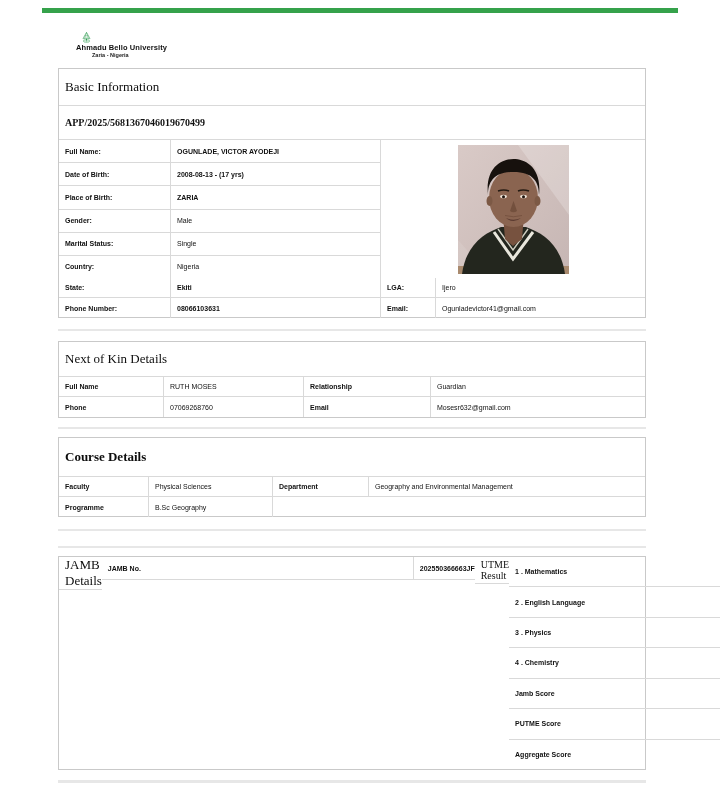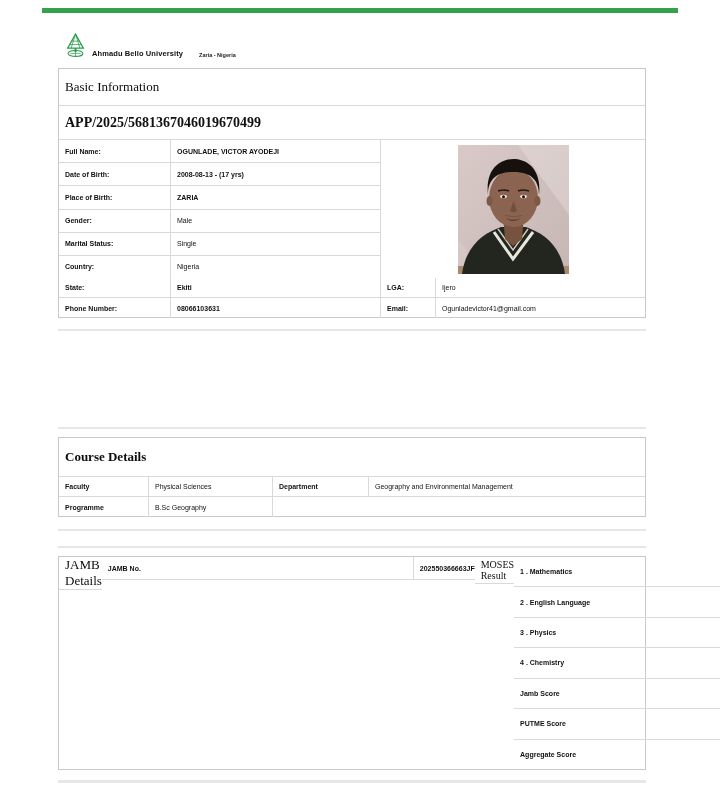--- a/index.html
+++ b/index.html
@@ -10,21 +10,21 @@
     --txt:#111;
   }
   *{box-sizing:border-box;margin:0;padding:0;}
   html,body{background:#fff;}
   body{font-family:"Liberation Sans","DejaVu Sans",sans-serif;color:var(--txt);}
   .page{position:relative;width:720px;height:789px;background:#fff;overflow:hidden;}
 
   .topbar{position:absolute;left:42px;top:8px;width:636px;height:5px;background:var(--green);}
   .botbar{position:absolute;left:58px;top:780px;width:588px;height:3px;background:var(--divider);}
 
-  .brand{position:absolute;left:65px;top:32px;height:26px;display:flex;align-items:flex-end;}
+  .brand{position:absolute;left:76px;top:32px;height:26px;display:flex;align-items:flex-start;flex-direction:column;}
   .brand .logo{width:21px;height:25px;margin-right:6px;}
   .brand .uni{font-size:7.5px;font-weight:700;letter-spacing:.1px;}
   .brand .loc{font-size:5.5px;font-weight:700;margin-left:16px;color:#222;}
 
   .box{position:absolute;left:58px;width:588px;border:1px solid var(--bdbox);background:#fff;}
   .box-title{font-family:"Liberation Serif","DejaVu Serif",serif;font-size:13px;color:#0d0d0d;
              display:flex;align-items:center;padding-left:6px;border-bottom:1px solid var(--bd);}
   .serif{font-family:"Liberation Serif","DejaVu Serif",serif;}
 
   .r{display:flex;border-bottom:1px solid var(--bd);}
@@ -33,21 +33,21 @@
      font-size:7px;overflow:hidden;white-space:nowrap;}
   .c.last{border-right:none;}
   .lb{font-weight:700;}
   .vb{font-weight:700;}
   .vn{font-weight:400;}
 
   
   #box-basic{top:68px;height:250px;text-align:right;}
   #box-basic .box-title{height:37px;}
   .app-row{height:34px;display:flex;align-items:center;padding-left:6px;
-           font-size:14px;font-weight:700;border-bottom:1px solid var(--bd);}
+           font-size:10px;font-weight:700;border-bottom:1px solid var(--bd);}
   .bi-main{display:flex;height:138px;}
   .bi-left{width:322px;border-right:1px solid var(--bd);display:flex;flex-direction:column;}
   .bi-left .r{height:23px;flex:1;}
   .bi-left .c1{width:112px;}
   .bi-left .c2{flex:1;border-right:none;}
   .photo-cell{flex:1;display:flex;justify-content:center;}
   .photo{width:111px;height:129px;margin-top:5px;display:block;}
   .row4{height:20px;}
   .row4 .c1{width:112px;}
   .row4 .c2{width:210px;}
@@ -188,20 +188,35 @@
     <div class="r row4" style="border-bottom:none;">
       <div class="c c1 lb">Phone Number:</div>
       <div class="c c2 vb">08066103631</div>
       <div class="c c3 lb">Email:</div>
       <div class="c c4 last vn">Ogunladevictor41@gmail.com</div>
     </div>
   </div>
 
   <div class="divider" style="top:329px;"></div>
 
+  <div class="box" id="box-kin">
+    <div class="box-title">Next of Kin Details</div>
+    <div class="r">
+      <div class="c c1 lb">Full Name</div>
+      <div class="c c2 vn">RUTH MOSES</div>
+      <div class="c c3 lb">Relationship</div>
+      <div class="c c4 last vn">Guardian</div>
+    </div>
+    <div class="r" style="border-bottom:none;">
+      <div class="c c1 lb">Phone</div>
+      <div class="c c2 vn">07069268760</div>
+      <div class="c c3 lb">Email</div>
+      <div class="c c4 last vn">Mosesr632@gmail.com</div>
+    </div>
+  </div>
 
   <div class="divider" style="top:427px;"></div>
 
   <div class="box" id="box-course">
     <div class="box-title">Course Details</div>
     <div class="r">
       <div class="c c1 lb">Faculty</div>
       <div class="c c2 vn">Physical Sciences</div>
       <div class="c c3 lb">Department</div>
       <div class="c c4 last vn">Geography and Environmental Management</div>
@@ -215,21 +230,21 @@
 
   <div class="divider" style="top:529px;"></div>
   <div class="divider" style="top:546px;"></div>
 
   <div class="box" id="box-jamb">
     <div class="box-title">JAMB Details</div>
     <div class="r jambno-row">
       <div class="c cL lb">JAMB No.</div>
       <div class="c cR last vb">202550366663JF</div>
     </div>
-    <div class="utme-row serif">MOSES Result</div>
+    <div class="utme-row serif">UTME Result</div>
     <div class="jamb-rows">
       <div class="r">
         <div class="c cL lb">1 . Mathematics</div>
         <div class="c cR last vb">53</div>
       </div>
       <div class="r">
         <div class="c cL lb">2 . English Language</div>
         <div class="c cR last vb">50</div>
       </div>
       <div class="r">

